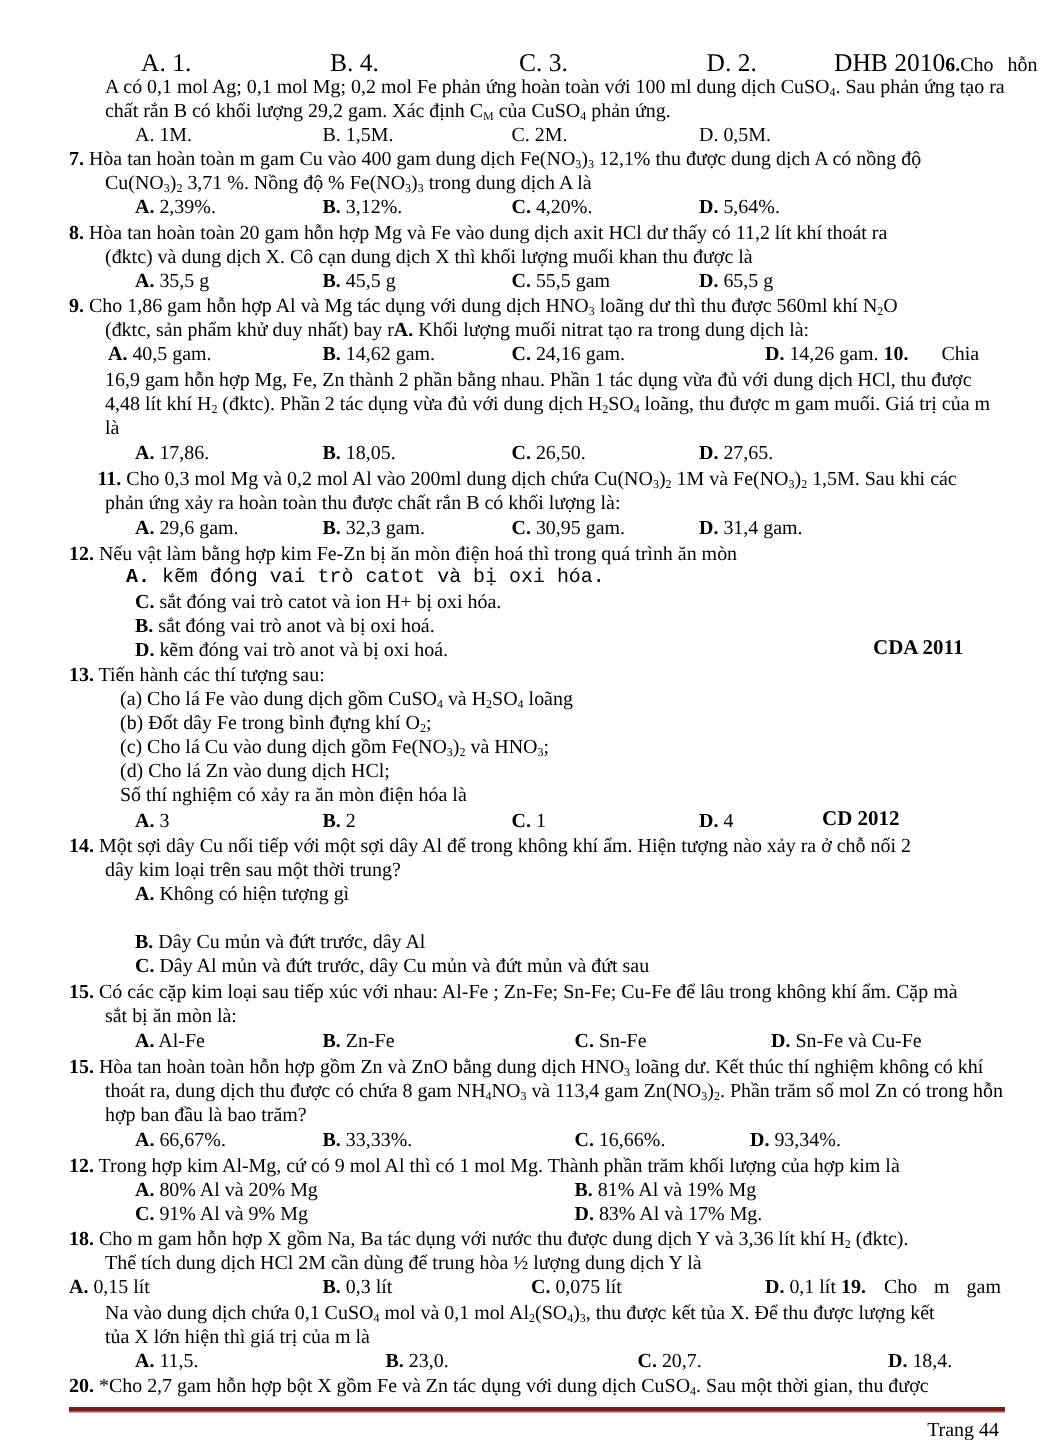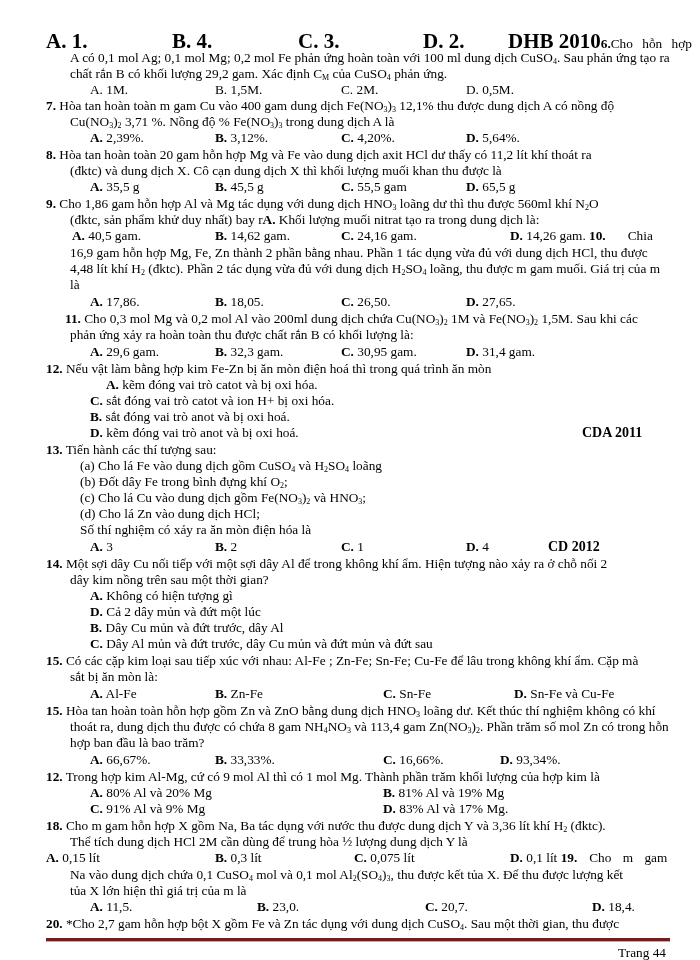--- a/index.html
+++ b/index.html
@@ -4,21 +4,21 @@
   <style>
     html, body { margin: 0; padding: 0; background: #ffffff; }
     body {
       width: 700px; height: 960px; position: relative; overflow: hidden;
       font-family: "Liberation Serif", "DejaVu Serif", serif;
       color: #000; font-size: 13.3px; line-height: 17.8px;
     }
     .page { position: absolute; left: 0; top: 0; width: 700px; height: 960px; }
     .ln { position: absolute; white-space: nowrap; }
     .b { font-weight: bold; }
-    .big { font-size: 21px; font-weight: bold; }
+    .big { font-size: 17px; font-weight: normal; margin-left: 48px; }
     .q { font-weight: bold; }
     .tag { font-weight: bold; font-size: 14px; }
     sub { font-size: 8px; vertical-align: -2px; line-height: 0; }
     .rule {
       position: absolute; left: 46px; width: 624px; top: 913px; height: 3px;
       background: #7a1a1a; border-bottom: 1px solid #c9a7a7;
     }
     .footer { position: absolute; right: 34px; top: 926px; font-size: 13.3px; }
   </style>
 </head>
@@ -69,42 +69,41 @@
   <div class="ln" style="left:466px;top:306px;" data-name="q10-option-d"><b>D.</b> 27,65.</div>
 
   <div class="ln" style="left:46px;top:323px;margin-left:19px;" data-name="q11-line1"><span class="q">11.</span> Cho 0,3 mol Mg và 0,2 mol Al vào 200ml dung dịch chứa Cu(NO<sub>3</sub>)<sub>2</sub> 1M và Fe(NO<sub>3</sub>)<sub>2</sub> 1,5M. Sau khi các</div>
   <div class="ln" style="left:70px;top:340px;" data-name="q11-line2">phản ứng xảy ra hoàn toàn thu được chất rắn B có khối lượng là:</div>
   <div class="ln" style="left:90px;top:357px;" data-name="q11-option-a"><b>A.</b> 29,6 gam.</div>
   <div class="ln" style="left:215px;top:357px;" data-name="q11-option-b"><b>B.</b> 32,3 gam.</div>
   <div class="ln" style="left:341px;top:357px;" data-name="q11-option-c"><b>C.</b> 30,95 gam.</div>
   <div class="ln" style="left:466px;top:357px;" data-name="q11-option-d"><b>D.</b> 31,4 gam.</div>
 
   <div class="ln" style="left:46px;top:374px;" data-name="q12-line1"><span class="q">12.</span> <span>Nếu vật làm bằng hợp kim Fe-Zn bị ăn mòn điện hoá thì trong quá trình ăn mòn</span></div>
-  <div class="ln" style="left:106px;top:391px;" data-name="q12-option-a"><b>A.</b> kẽm đóng vai trò catot và bị oxi hóa.</div>
+  <div class="ln" style="left:84px;top:391px;font-family:Liberation Mono, monospace;" data-name="q12-option-a"><b>A.</b> kẽm đóng vai trò catot và bị oxi hóa.</div>
   <div class="ln" style="left:90px;top:408px;" data-name="q12-option-c"><b>C.</b> sắt đóng vai trò catot và ion H+ bị oxi hóa.</div>
   <div class="ln" style="left:90px;top:425px;" data-name="q12-option-b"><b>B.</b> sắt đóng vai trò anot và bị oxi hoá.</div>
   <div class="ln" style="left:90px;top:442px;" data-name="q12-option-d"><b>D.</b> kẽm đóng vai trò anot và bị oxi hoá.</div>
   <div class="ln tag" style="left:582px;top:442px;" data-name="source-tag-cda-2011">CDA 2011</div>
 
   <div class="ln" style="left:46px;top:459px;" data-name="q13-line1"><span class="q">13.</span> <span>Tiến hành các thí tượng sau:</span></div>
   <div class="ln" style="left:80px;top:476px;" data-name="q13-item-a">(a) Cho lá Fe vào dung dịch gồm CuSO<sub>4</sub> và H<sub>2</sub>SO<sub>4</sub> loãng</div>
   <div class="ln" style="left:80px;top:493px;" data-name="q13-item-b">(b) Đốt dây Fe trong bình đựng khí O<sub>2</sub>;</div>
   <div class="ln" style="left:80px;top:510px;" data-name="q13-item-c">(c) Cho lá Cu vào dung dịch gồm Fe(NO<sub>3</sub>)<sub>2</sub> và HNO<sub>3</sub>;</div>
   <div class="ln" style="left:80px;top:527px;" data-name="q13-item-d">(d) Cho lá Zn vào dung dịch HCl;</div>
   <div class="ln" style="left:80px;top:544px;" data-name="q13-line2">Số thí nghiệm có xảy ra ăn mòn điện hóa là</div>
   <div class="ln" style="left:90px;top:561px;" data-name="q13-option-a"><b>A.</b> 3</div>
   <div class="ln" style="left:215px;top:561px;" data-name="q13-option-b"><b>B.</b> 2</div>
   <div class="ln" style="left:341px;top:561px;" data-name="q13-option-c"><b>C.</b> 1</div>
   <div class="ln" style="left:466px;top:561px;" data-name="q13-option-d"><b>D.</b> 4</div>
   <div class="ln tag" style="left:548px;top:561px;" data-name="source-tag-cd-2012">CD 2012</div>
 
   <div class="ln" style="left:46px;top:578px;" data-name="q14-line1"><span class="q">14.</span> <span>Một sợi dây Cu nối tiếp với một sợi dây Al để trong không khí ẩm. Hiện tượng nào xảy ra ở chỗ nối 2</span></div>
-  <div class="ln" style="left:70px;top:595px;" data-name="q14-line2">dây kim nồng trên sau một thời gian?</div>
+  <div class="ln" style="left:70px;top:595px;" data-name="q14-line2">dây kim loại trên sau một thời trung?</div>
   <div class="ln" style="left:90px;top:612px;" data-name="q14-option-a"><b>A.</b> Không có hiện tượng gì</div>
-  <div class="ln" style="left:90px;top:629px;" data-name="q14-option-d"><b>D.</b> Cả 2 dây mủn và đứt một lúc</div>
   <div class="ln" style="left:90px;top:646px;" data-name="q14-option-b"><b>B.</b> Dây Cu mủn và đứt trước, dây Al</div>
   <div class="ln" style="left:90px;top:663px;" data-name="q14-option-c"><b>C.</b> Dây Al mủn và đứt trước, dây Cu mủn và đứt mủn và đứt sau</div>
 
   <div class="ln" style="left:46px;top:680px;" data-name="q15-line1"><span class="q">15.</span> <span>Có các cặp kim loại sau tiếp xúc với nhau: Al-Fe ; Zn-Fe; Sn-Fe; Cu-Fe để lâu trong không khí ẩm. Cặp mà</span></div>
   <div class="ln" style="left:70px;top:697px;" data-name="q15-line2">sắt bị ăn mòn là:</div>
   <div class="ln" style="left:90px;top:714px;" data-name="q15-option-a"><b>A.</b> Al-Fe</div>
   <div class="ln" style="left:215px;top:714px;" data-name="q15-option-b"><b>B.</b> Zn-Fe</div>
   <div class="ln" style="left:383px;top:714px;" data-name="q15-option-c"><b>C.</b> Sn-Fe</div>
   <div class="ln" style="left:514px;top:714px;" data-name="q15-option-d"><b>D.</b> Sn-Fe và Cu-Fe</div>
 

